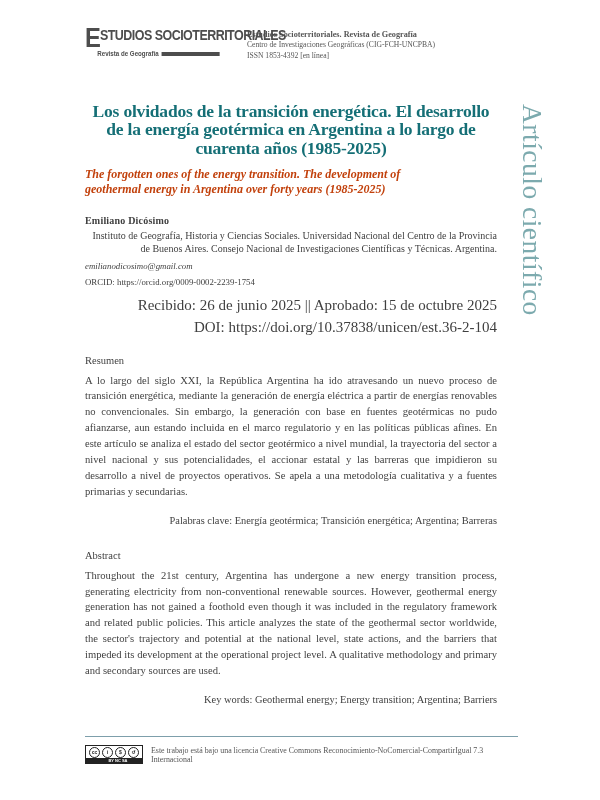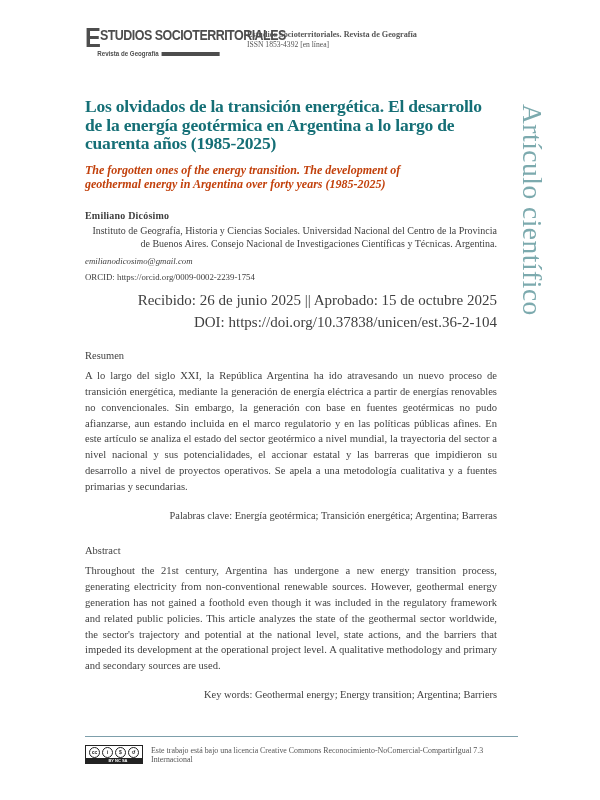--- a/index.html
+++ b/index.html
@@ -30,20 +30,21 @@
   .journal-info { font-size: 7.6px; line-height: 1.4; color: #555; padding-top: 1px; }
   .journal-info .jline1 { font-weight: bold; font-size: 8.2px; }
 
   
   .title-es {
     margin-top: 40px;
     color: #156f76;
     font-weight: bold;
     font-size: 17.5px; line-height: 1.06;
     letter-spacing: -0.2px;
+    text-align: center;
   }
   .title-en {
     margin-top: 10px;
     color: #c2410c;
     font-weight: bold; font-style: italic;
     font-size: 12px; line-height: 1.18;
     width: 370px;
   }
 
   
@@ -110,20 +111,21 @@
           <span class="logo-initial">E</span>
             <span class="logo-rest">STUDIOS SOCIOTERRITORIALES</span>
         </div>
         <div class="logo-line2">
           <span class="logo-sub">Revista de Geografía</span>
           <span class="logo-bar"></span>
         </div>
       </div>
       <div class="journal-info">
         <div class="jline1">Estudios Socioterritoriales. Revista de Geografía</div>
+        <div class="jline2">Centro de Investigaciones Geográficas (CIG-FCH-UNCPBA)</div>
         <div class="jline3">ISSN 1853-4392 [en línea]</div>
       </div>
     </div>
 
     <h1 class="title-es" style="margin:40px 0 0 0;">Los olvidados de la transición energética. El desarrollo de la energía geotérmica en Argentina a lo largo de cuarenta años (1985-2025)</h1>
     <h2 class="title-en" style="margin:10px 0 0 0;">The forgotten ones of the energy transition. The development of geothermal energy in Argentina over forty years (1985-2025)</h2>
 
     <div class="author-block">
       <div class="author-name">Emiliano Dicósimo</div>
       <div class="author-affil">Instituto de Geografía, Historia y Ciencias Sociales. Universidad Nacional del Centro de la Provincia de Buenos Aires. Consejo Nacional de Investigaciones Científicas y Técnicas. Argentina.</div>

